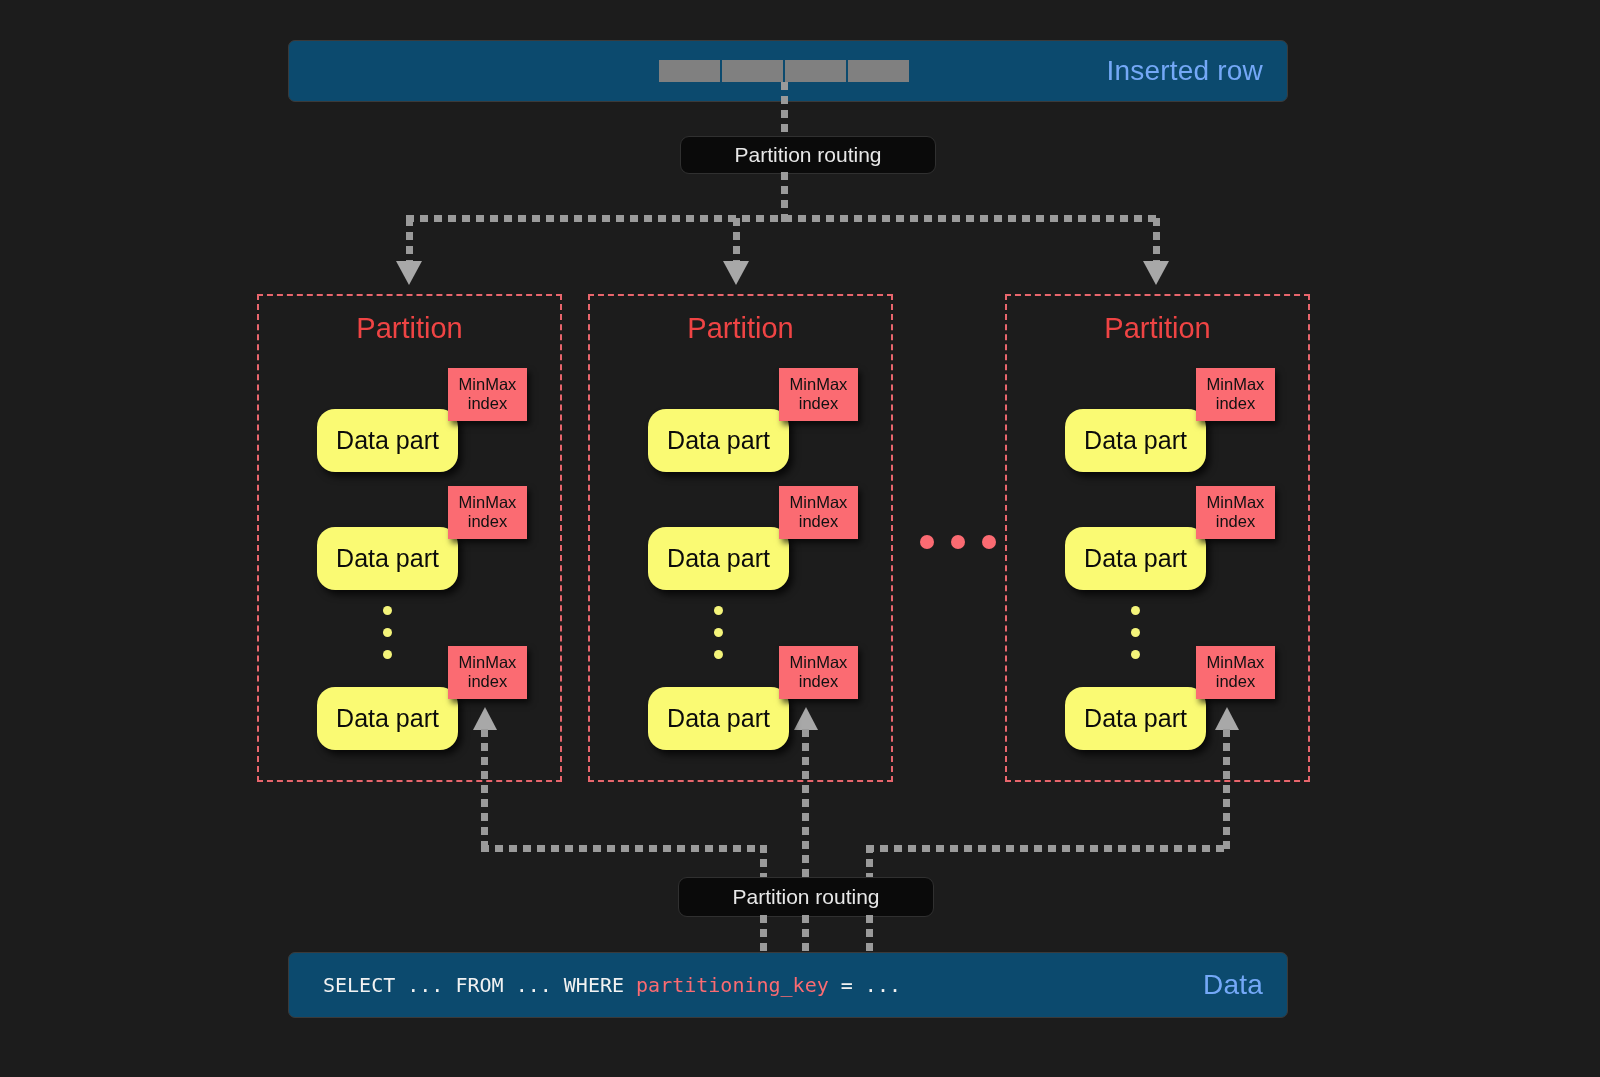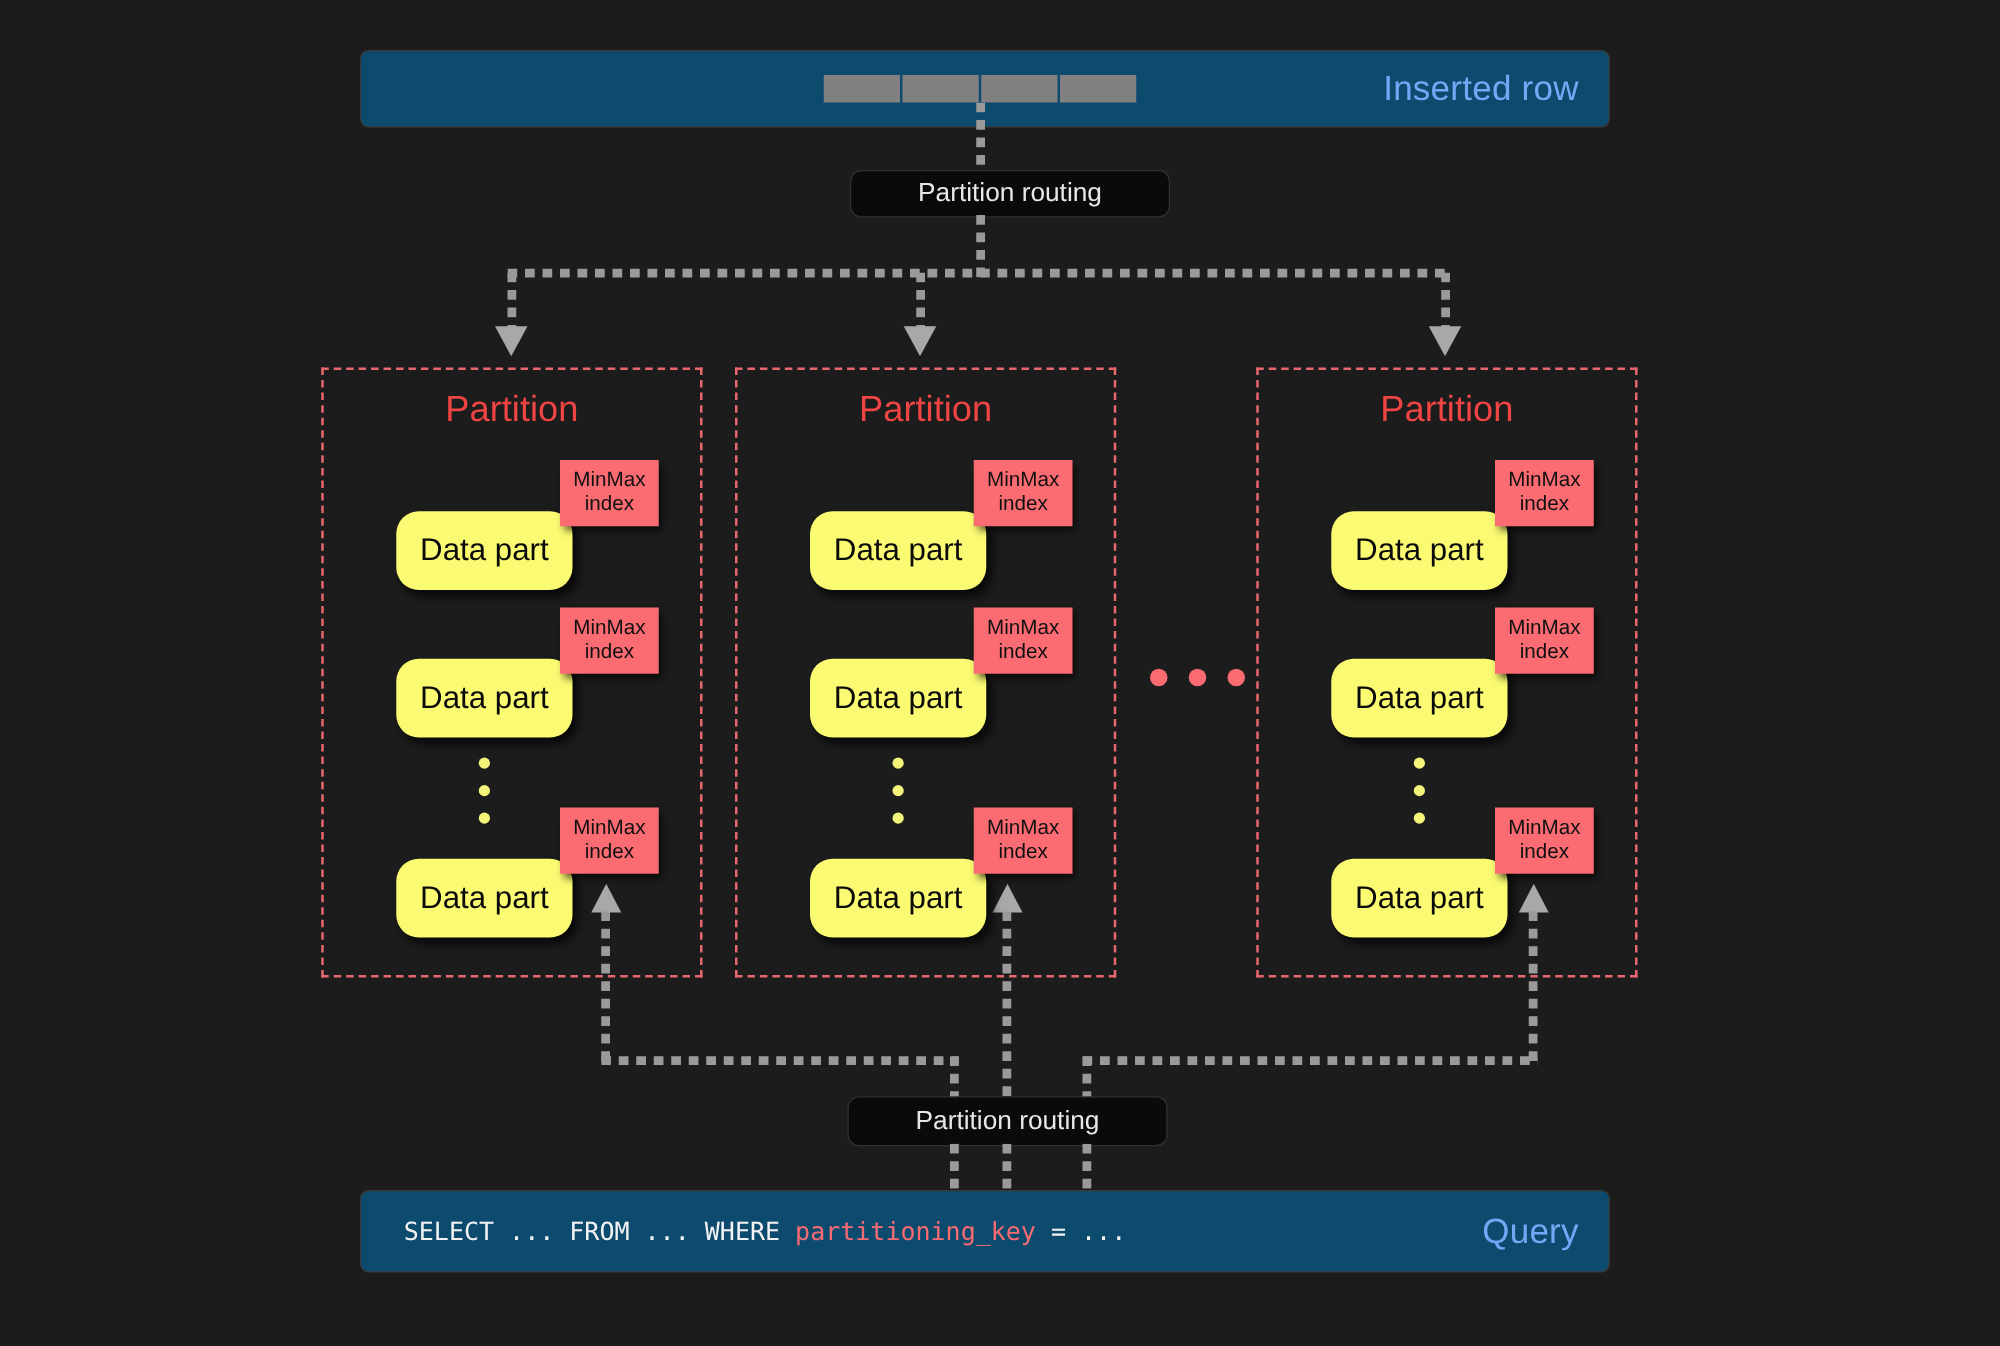--- a/index.html
+++ b/index.html
@@ -375,16 +375,16 @@
   <div class="pill" id="partition-pruning-box">
     <span>Partition routing</span>
   </div>
 
   <div class="vline" style="left:760px; top:915px; height:38px;"></div>
   <div class="vline" style="left:802px; top:915px; height:38px;"></div>
   <div class="vline" style="left:866px; top:915px; height:38px;"></div>
 
   <div class="bar" id="query-bar">
     <div id="query-text"><span>SELECT ... FROM ... WHERE </span><span class="key">partitioning_key</span><span> = ...</span></div>
-    <div class="corner-label">Query</div>
+    <div class="corner-label">Data</div>
   </div>
 
 </div>
 
 </body></html>

